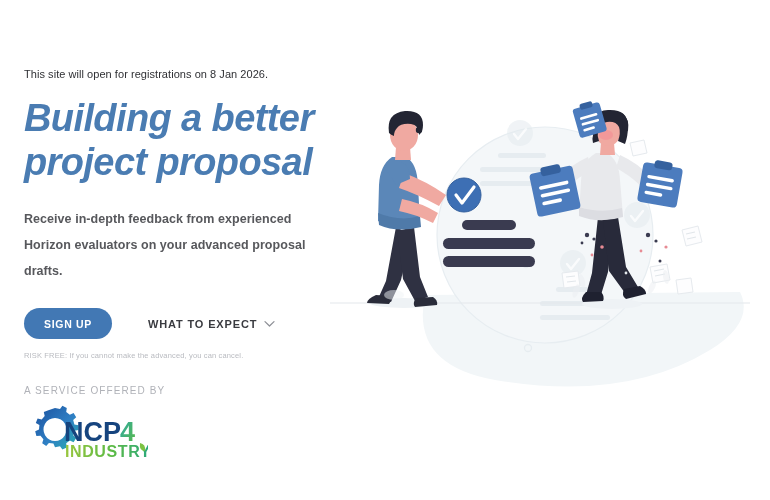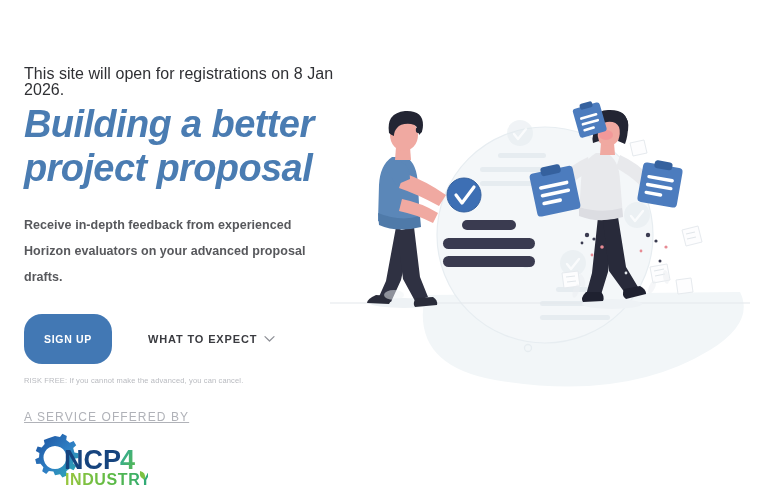--- a/index.html
+++ b/index.html
@@ -22,25 +22,25 @@
   }
 
   
   .left-col {
     position: absolute;
     left: 24px;
     top: 66px;
     width: 320px;
   }
   .notice {
-    font-size: 16px;
+    font-size: 11px;
     color: #2f3034;
     letter-spacing: 0.05px;
     line-height: 16px;
-    margin: 0 0 4px 0;
+    margin: 0 0 14px 0;
   }
   .headline {
     margin: 0;
     font-size: 38px;
     line-height: 44px;
     font-weight: bold;
     color: #4a7cb2;
     letter-spacing: -0.6px;
     max-width: 300px;
     font-style: italic;
@@ -58,21 +58,21 @@
   .cta-row {
     margin-top: 24px;
     display: flex;
     align-items: center;
   }
   .signup-btn {
     display: inline-flex;
     align-items: center;
     justify-content: center;
     width: 88px;
-    height: 50px;
+    height: 31px;
     border: none;
     border-radius: 18px;
     background: #4278b4;
     color: #ffffff;
     font-size: 10.5px;
     font-weight: bold;
     letter-spacing: 0.7px;
     cursor: pointer;
     font-family: "Liberation Sans", sans-serif;
   }
@@ -96,24 +96,23 @@
   .riskfree {
     margin-top: 11px;
     font-size: 7.5px;
     letter-spacing: 0.15px;
     color: #b9bbc0;
     line-height: 11px;
   }
 
   .offered-by {
     margin-top: 24px;
-    font-size: 12px;
+    font-size: 10px;
     letter-spacing: 1.1px;
     color: #b0b2b8;
-    text-decoration: underline;
   }
 
   .logo-wrap {
     margin-top: 8px;
     width: 124px;
     height: 60px;
   }
 
   
   .illo {

